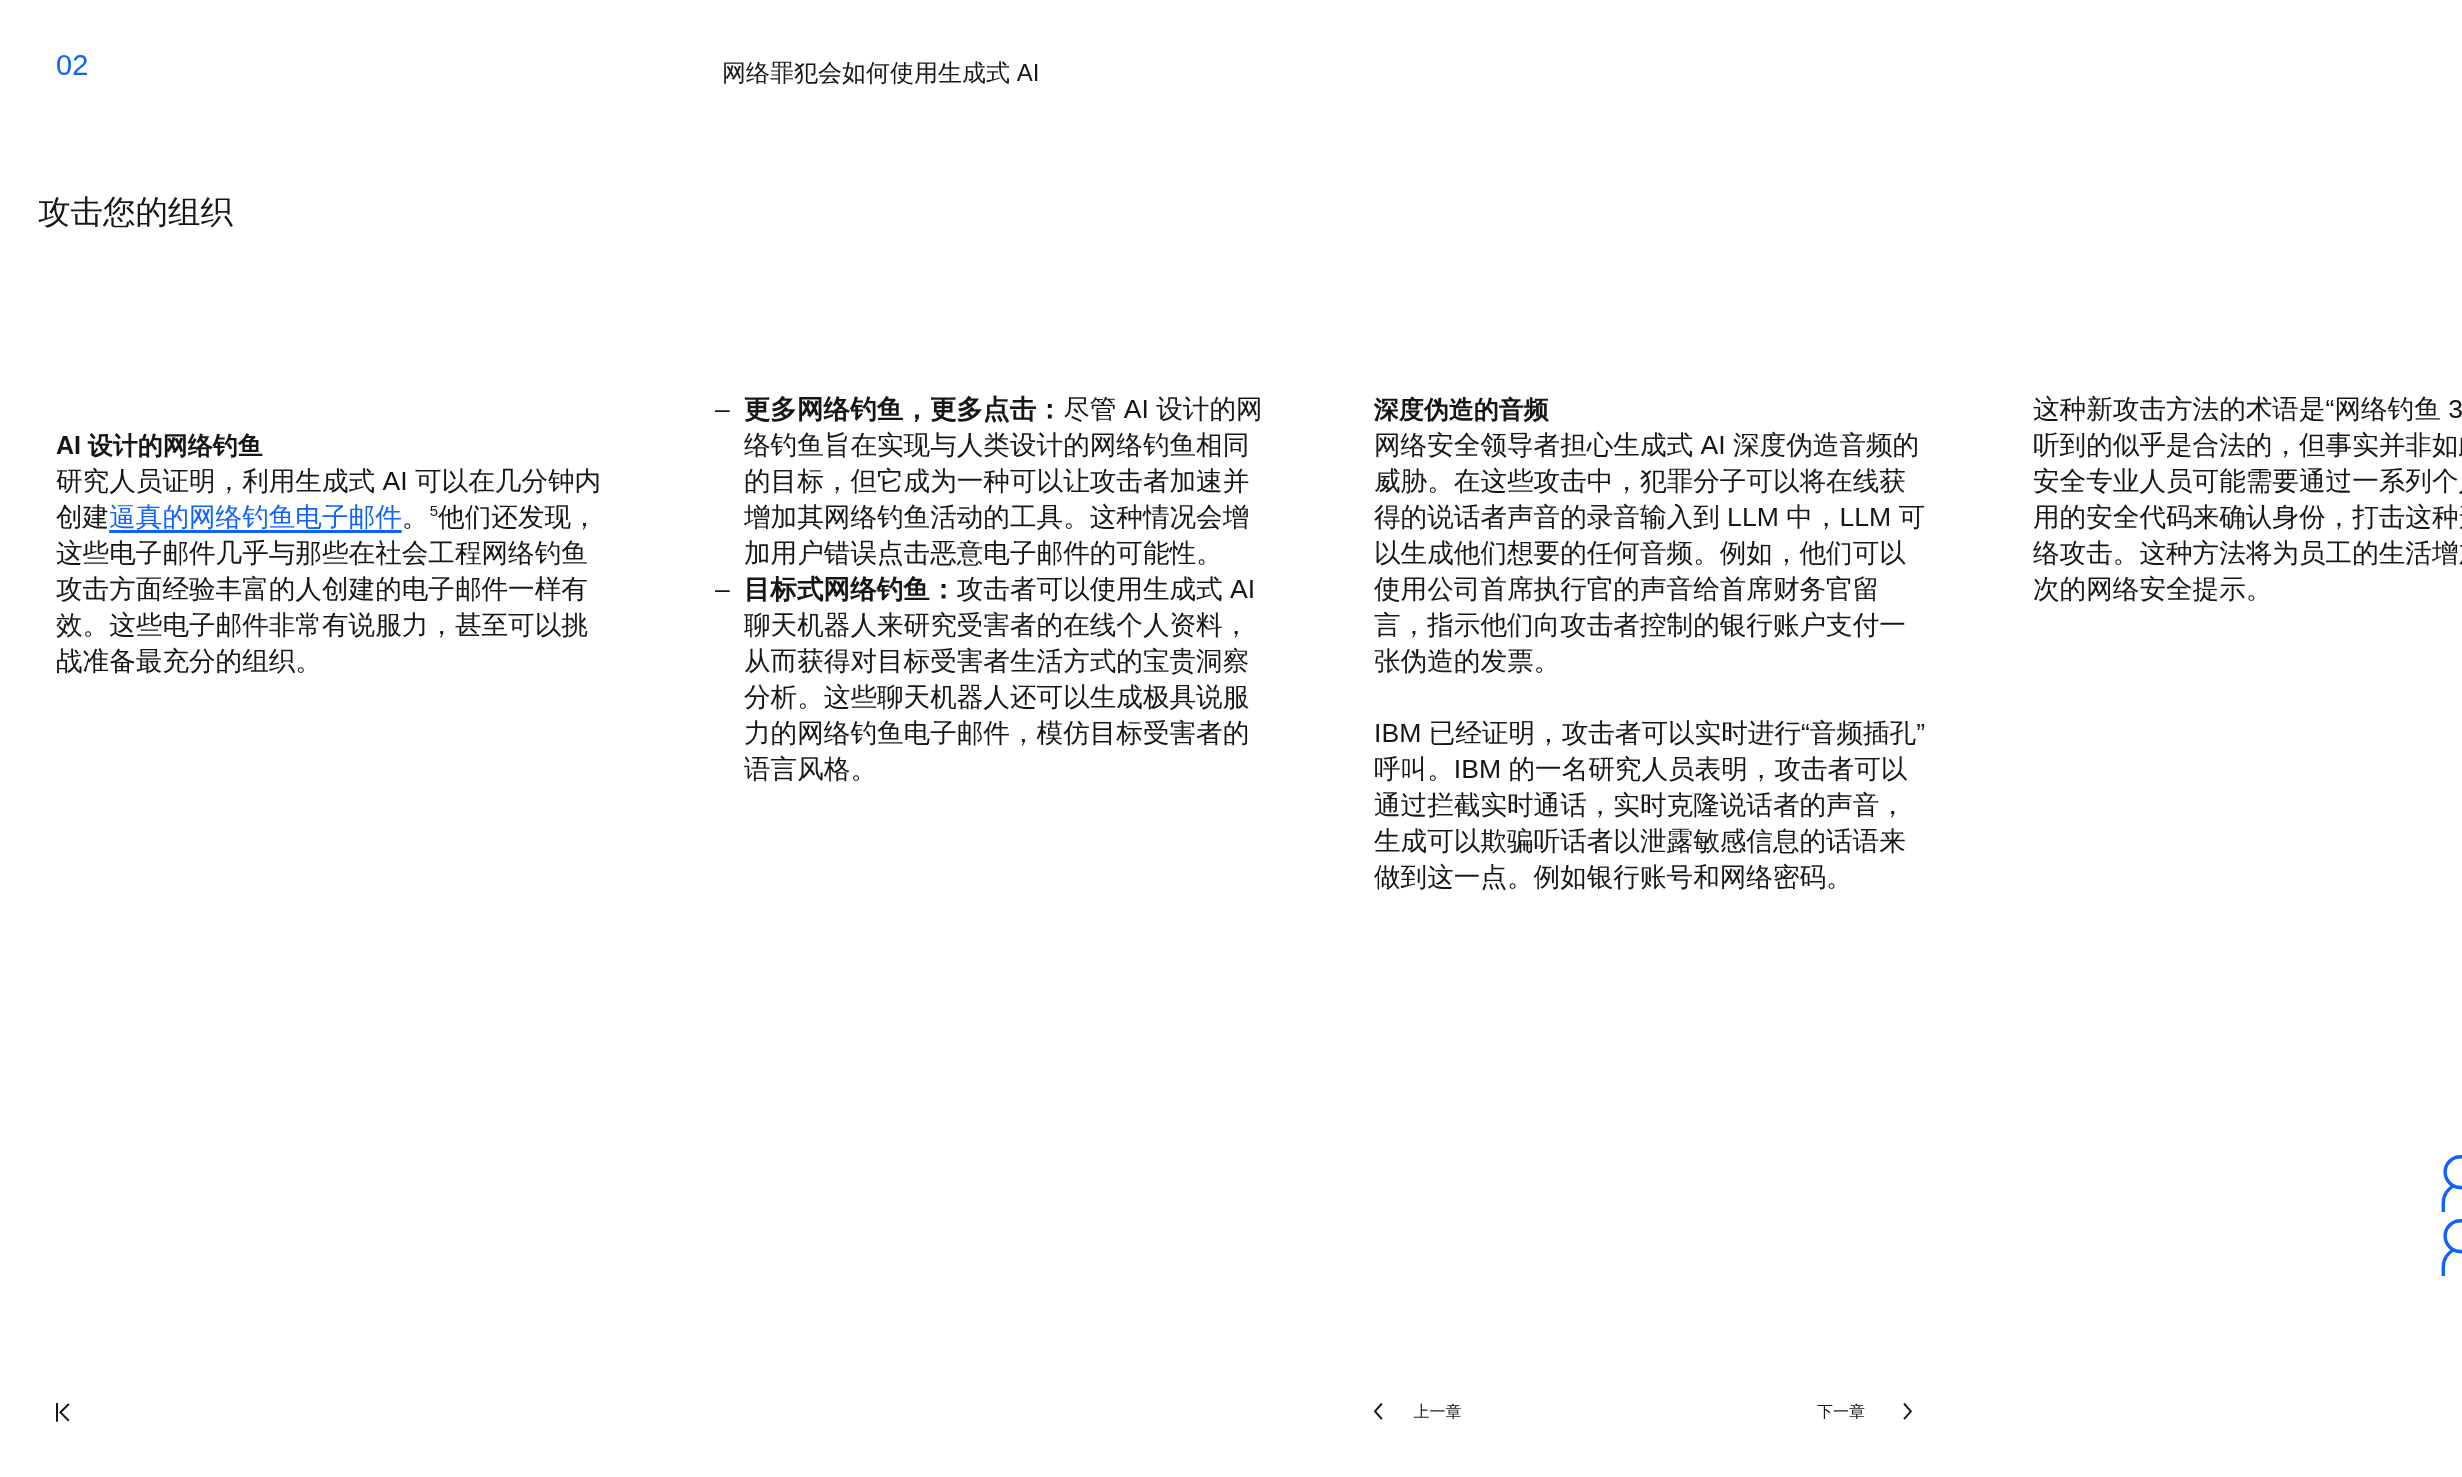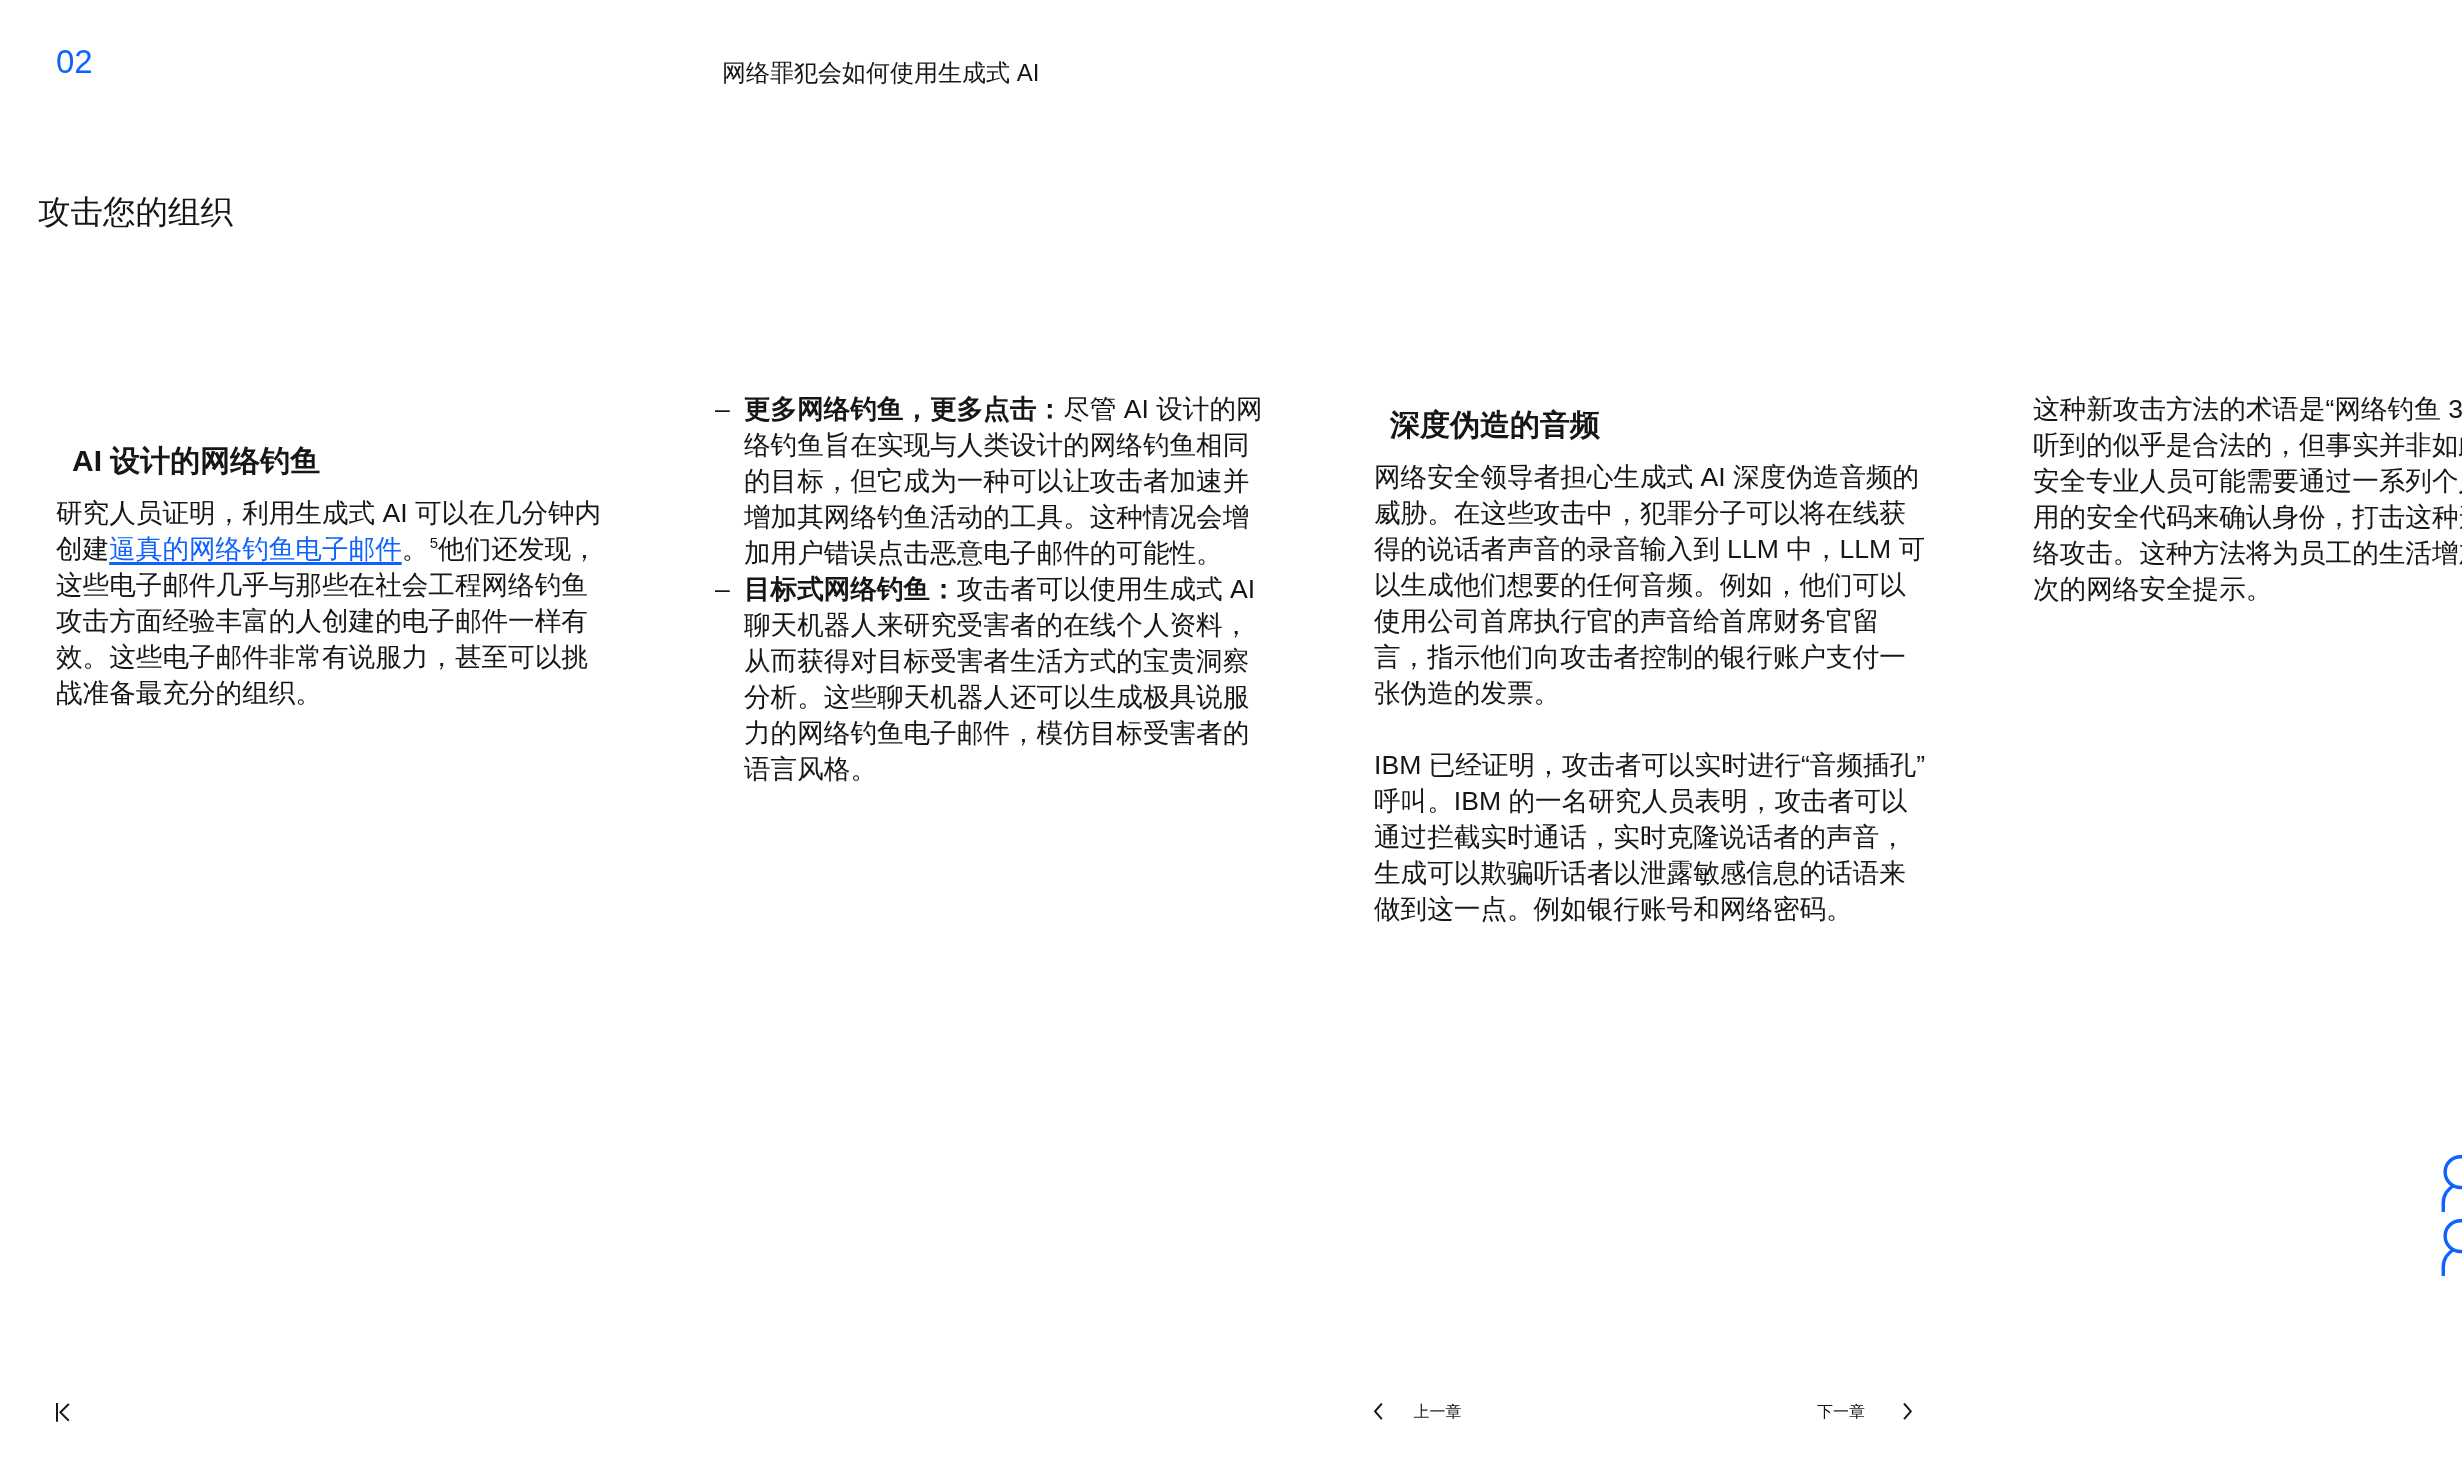--- a/index.html
+++ b/index.html
@@ -11,22 +11,22 @@
     position:relative;
     width:2626px;
     height:1477px;
     background:#ffffff;
     overflow:hidden;
     font-family:"Liberation Sans","DejaVu Sans",sans-serif;
     color:var(--ink);
   }
   
   .chapter-number{
-    position:absolute;left:56px;top:45px;
-    font-size:33px;line-height:1;color:var(--accent);
+    position:absolute;left:56px;top:51px;
+    font-size:29px;line-height:1;color:var(--accent);
   }
   .running-title{
     position:absolute;left:722px;top:61px;
     font-size:24px;line-height:1;color:var(--ink);
   }
   .section-title{
     position:absolute;left:38px;top:196px;margin:0;
     font-size:32.5px;line-height:1;font-weight:300;color:var(--ink);
   }
   
@@ -35,21 +35,21 @@
     font-size:26.6px;line-height:36px;color:var(--ink);
     text-align:left;
   }
   .col-1{left:56px;}
   .col-2{left:715px;}
   .col-3{left:1374px;}
   .col-4{left:2033px;}
   .col p{margin:0;}
   .para-gap{height:36px;}
   .subhead{
-    margin:16px;font-size:30px;line-height:36px;font-weight:700;
+    margin:0;font-size:25px;line-height:36px;font-weight:700;
   }
   .link{
     color:var(--accent);
     text-decoration:underline;
     text-decoration-thickness:2.5px;
     text-underline-offset:4.4px;
     cursor:pointer;
   }
   sup{
     font-size:14.8px;line-height:0;vertical-align:super;margin-left:1.5px;

